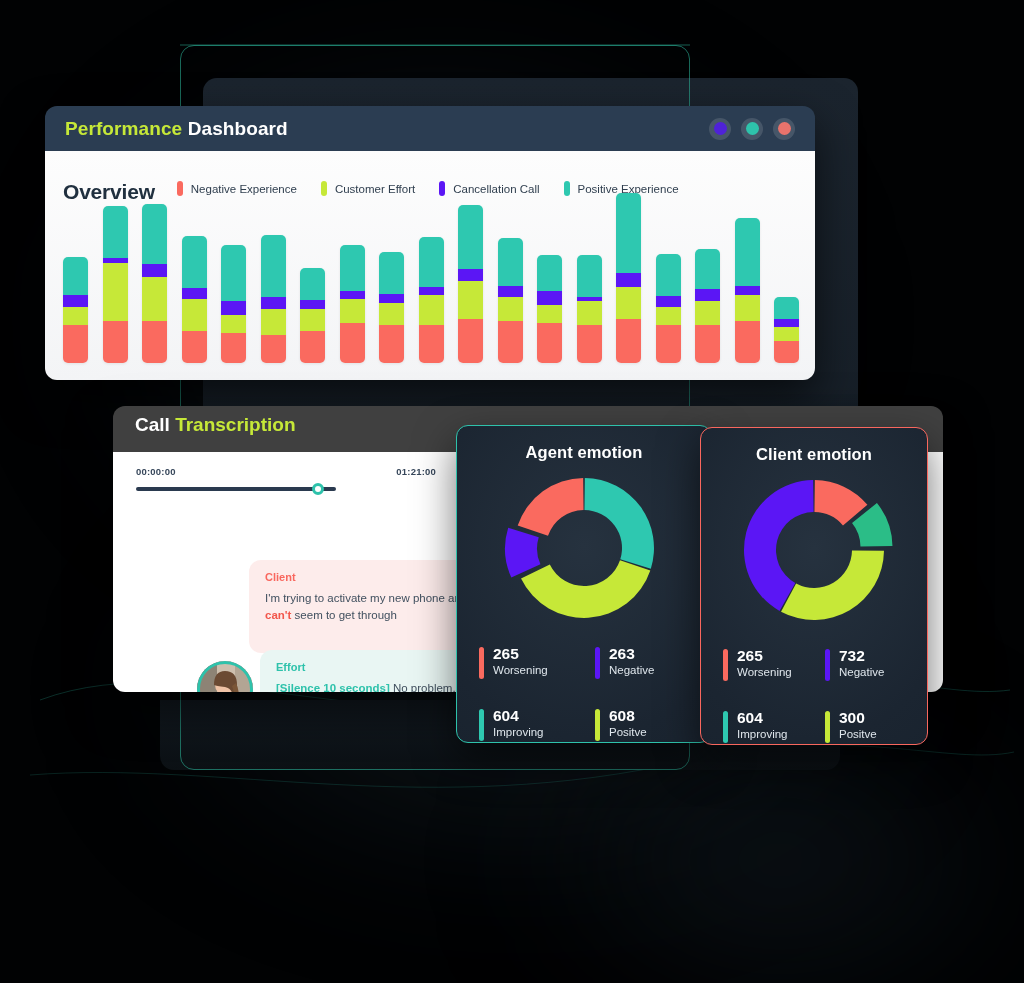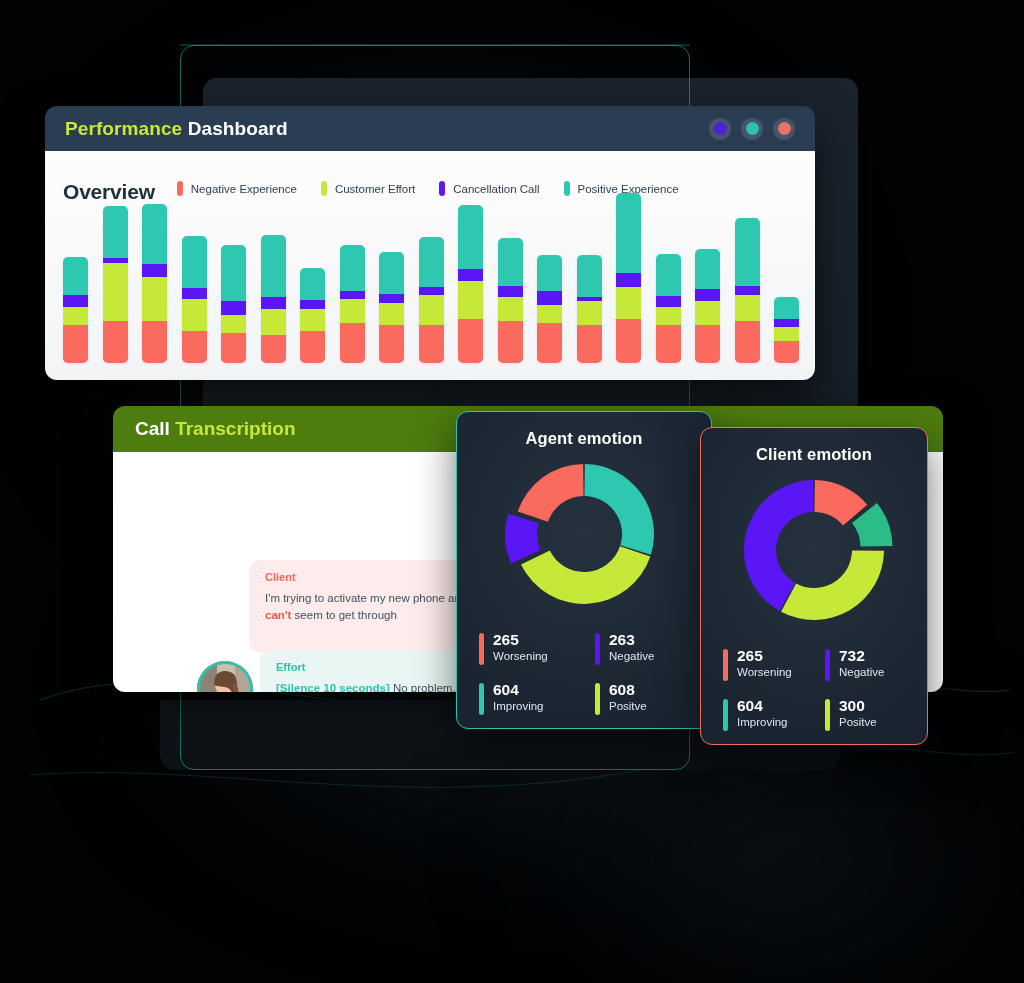--- a/index.html
+++ b/index.html
@@ -88,21 +88,21 @@
   }
   .bar {
     position: absolute; bottom: 0; width: 25px; border-radius: 5px;
     overflow: hidden; display: flex; flex-direction: column;
     box-shadow: 0 1px 3px rgba(0,0,0,0.08);
   }
   .seg { width: 100%; }
 
   
   #call { left: 113px; top: 406px; width: 830px; height: 286px; border-radius: 12px; }
-  .call-header { height: 46px; background: #4d7c0f; display: flex; align-items: center; padding: 0 22px; }
+  .call-header { height: 46px; background: #404040; display: flex; align-items: flex-start; padding: 8px 22px; }
   .call-title { font-size: 19px; font-weight: bold; color: #ffffff; }
   .call-title .hl { color: #c6e838; }
   .call-body { height: 240px; background: #ffffff; position: relative; }
 
   .timerow { position: absolute; left: 23px; top: 14px; width: 300px; }
   .timestamps { display: flex; justify-content: space-between; font-size: 9.5px;
                 color: #36465a; font-weight: 600; letter-spacing: .2px; }
   .track { position: relative; margin-top: 10px; height: 4px; width: 200px;
            background: #2a3a4f; border-radius: 3px; }
   .track-knob { position: absolute; left: 182px; top: -4px; width: 12px; height: 12px;
@@ -128,30 +128,30 @@
   .avatar { position: absolute; width: 56px; height: 56px; border-radius: 50%;
             overflow: hidden; background: #5b6b78; }
   #avatar-client { left: 378px; top: 108px; }
   #avatar-agent { left: 84px; top: 209px; }
   .avatar svg { display: block; width: 100%; height: 100%; }
 
   
   .emo-card { position: absolute; border-radius: 12px; padding: 0;
               background: radial-gradient(120% 110% at 50% 38%, #26323f 0%, #1b2531 55%, #16202b 100%);
               box-shadow: 0 16px 40px rgba(0,0,0,0.55); overflow: hidden; }
-  #card-agent  { left: 456px; top: 411px; width: 256px; height: 318px; border: 1.5px solid #2ec2ab; }
+  #card-agent  { left: 456px; top: 425px; width: 256px; height: 318px; border: 1.5px solid #2ec2ab; }
   #card-client { left: 700px; top: 427px; width: 228px; height: 318px; border: 1.5px solid #f9675e; }
 
   .emo-title { text-align: center; color: #ffffff; font-size: 16.5px; font-weight: bold;
                padding-top: 17px; letter-spacing: .1px; }
   .donut-wrap { display: flex; justify-content: center; margin-top: 6px; }
   .donut-wrap svg { display: block; }
 
   .emo-legend { display: grid; grid-template-columns: 1fr 1fr;
-                row-gap: 17px; padding: 18px 0 0 22px; }
+                row-gap: 29px; padding: 18px 0 0 22px; }
   .emo-li { display: flex; align-items: flex-start; gap: 9px; }
   .emo-bar { width: 5px; height: 32px; border-radius: 3px; flex: none; margin-top: 1px; }
   .emo-val { font-size: 15.5px; font-weight: bold; color: #ffffff; line-height: 1.05; }
   .emo-lbl { font-size: 11.5px; color: #dfe6ec; margin-top: 2px; }
 </style>
 </head>
 <body>
 
 <div id="stage">
 
@@ -331,20 +331,29 @@
 
   <div class="panel" id="call">
     <div class="call-header">
       <div class="call-title">
         <span>Call</span>
         <span class="hl">Transcription</span>
       </div>
     </div>
     <div class="call-body">
 
+      <div class="timerow">
+        <div class="timestamps">
+          <span>00:00:00</span>
+          <span>01:21:00</span>
+        </div>
+        <div class="track">
+          <div class="track-knob" style="left: 176px;"></div>
+        </div>
+      </div>
 
       <div class="play-btn">
         <span></span>
         <span></span>
       </div>
 
       <div class="bubble" id="bubble-client">
         <div class="who">Client</div>
         <div class="msg">
           <span>I'm trying to activate my new phone and </span><b>I can't</b><span> seem to get through</span>

